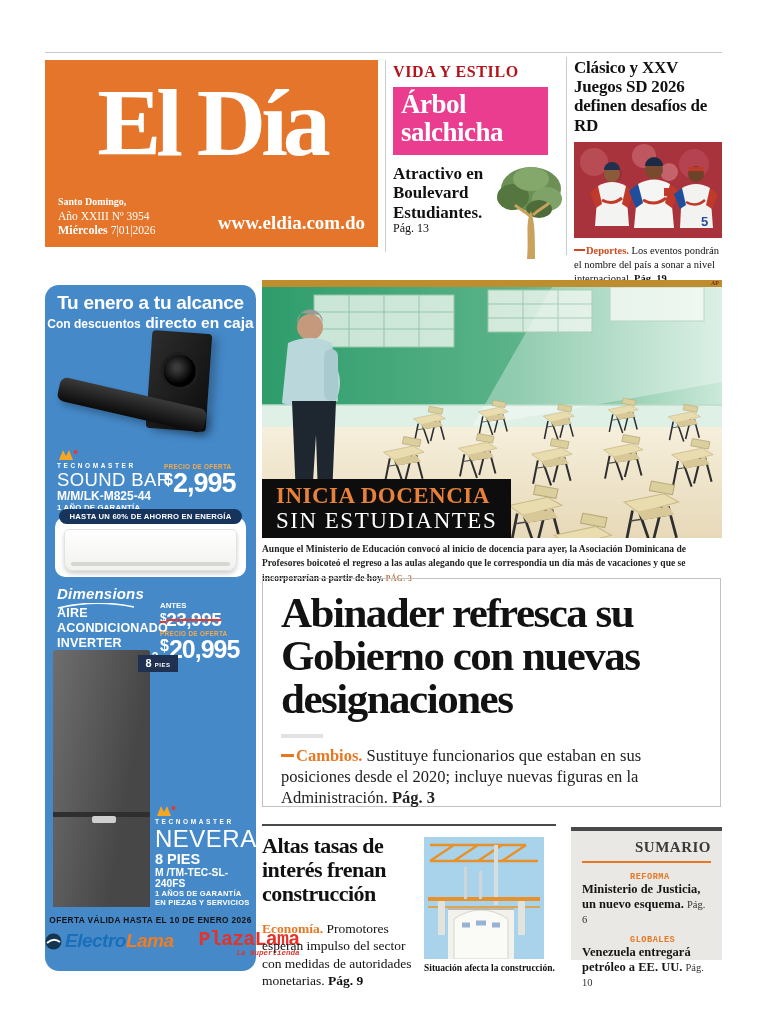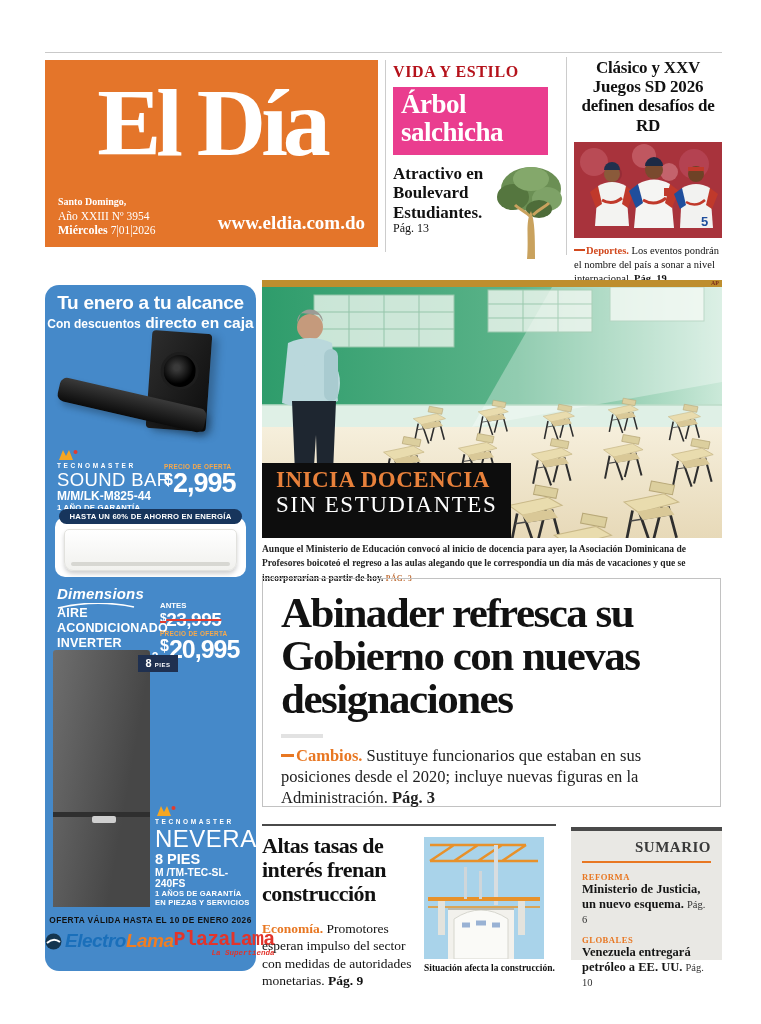--- a/index.html
+++ b/index.html
@@ -25,21 +25,21 @@
   .vida{left:393px;top:63px;width:168px;}
   .vida-kicker{color:#B5121B;font-weight:bold;font-size:16px;letter-spacing:.6px;}
   .vida-box{margin-top:6px;background:#EA3D8F;color:#fff;padding:4px 8px 8px;width:139px;
             font-size:27px;font-weight:bold;line-height:1.03;letter-spacing:-0.5px;}
   .vida-sum{margin-top:9px;font-weight:bold;font-size:17px;line-height:1.15;width:116px;}
   .vida-page{font-weight:normal;font-size:12px;}
   .tree{position:absolute;right:-6px;top:96px;}
 
   
   .clasico{left:574px;top:58px;width:148px;}
-  .clasico-h{font-size:17px;line-height:1.13;margin:0;font-weight:bold;letter-spacing:-0.2px;text-align:center;}
+  .clasico-h{font-size:17px;line-height:1.13;margin:0;font-weight:bold;letter-spacing:-0.2px;}
   .bb-photo{margin-top:7px;width:148px;height:96px;display:block;}
   .clasico-cap{margin-top:6px;font-size:10.5px;line-height:1.32;}
   .sec-orange{color:#D2491E;font-weight:bold;}
   .dash{display:inline-block;width:11px;height:2px;background:#D2491E;vertical-align:3px;margin-right:1px;}
   .pg{font-weight:bold;}
 
   
   .ad{left:45px;top:285px;width:211px;height:686px;background:#4589C9;border-radius:14px;color:#fff;
       font-family:"Liberation Sans","DejaVu Sans",sans-serif;overflow:hidden;}
   .ad-h1{position:absolute;top:7px;left:0;right:0;text-align:center;font-weight:bold;font-size:19px;letter-spacing:-0.3px;}
@@ -85,32 +85,32 @@
             text-align:center;font-weight:bold;line-height:17px;font-size:11px;}
   .fr-badge .u{font-size:6px;letter-spacing:.5px;}
   .p3{position:absolute;left:110px;top:518px;width:95px;}
   .p3 .pname{font-size:24px;letter-spacing:.5px;}
   .p3 .size{font-size:14.5px;font-weight:bold;}
   .p3 .pmodel{font-size:10.3px;}
   .p3 .pwar{font-size:7.6px;line-height:1.25;}
   .validity{left:45px;top:915px;width:211px;text-align:center;color:#111;
             font-family:"Liberation Sans",sans-serif;font-size:8.3px;font-weight:bold;letter-spacing:.4px;}
   .logos{left:45px;top:930px;width:213px;display:flex;justify-content:space-between;align-items:flex-start;
-         font-family:"Liberation Sans",sans-serif;}
+         font-family:"Liberation Sans",sans-serif;gap:25px;}
   .electro{display:flex;align-items:center;gap:3px;font-style:italic;font-weight:bold;font-size:19px;letter-spacing:-0.5px;}
   .el-a{color:#1A6FBA;} .el-b{color:#F07D22;}
   .plaza{text-align:right;line-height:1;font-family:Liberation Mono, monospace;}
   .plaza-main{color:#E2342B;font-weight:bold;font-size:20px;letter-spacing:-0.8px;}
   .plaza-tag{color:#E2342B;font-style:italic;font-weight:bold;font-size:7.5px;}
 
   
   .photo{left:262px;top:280px;width:460px;height:258px;overflow:hidden;}
   .gold-bar{position:absolute;top:0;left:0;right:0;height:7px;background:#BE8E2E;}
   .credit{position:absolute;top:0;right:3px;font-size:6px;font-weight:bold;color:#7B2D1D;line-height:7px;}
-  .label-box{position:absolute;left:0;bottom:0;background:#0D0D0D;padding:5px 14px 20px;line-height:1.08;}
+  .label-box{position:absolute;left:0;bottom:0;background:#0D0D0D;padding:5px 14px 4px;line-height:1.08;}
   .label1{color:#E8813B;font-weight:bold;font-size:23px;letter-spacing:.5px;}
   .label2{color:#fff;font-size:23px;letter-spacing:1.5px;}
   .edu-cap{left:262px;top:542px;width:460px;font-size:9.5px;font-weight:bold;line-height:1.5;color:#222;}
   .edu-pg{font-size:7.5px;color:#C0703A;font-weight:bold;letter-spacing:.5px;}
 
   
   .lead-box{left:262px;top:578px;width:459px;height:229px;border:1px solid #C2C2C2;box-sizing:border-box;padding:12px 18px 0;}
   .lead-h{font-size:43px;font-weight:bold;line-height:1.0;letter-spacing:-1.5px;color:#121212;margin:0;}
   .lead-tick{width:42px;height:4px;background:#E2E2E2;margin:14px 0 7px;}
   .deck{font-size:16.5px;line-height:1.28;color:#222;}
@@ -125,21 +125,21 @@
   .econ-deck .sec{color:#E87722;font-weight:bold;}
   .crane{left:424px;top:837px;width:120px;height:122px;display:block;}
   .crane-cap{left:424px;top:963px;width:140px;font-size:9.5px;font-weight:bold;}
 
   
   .sumario{left:571px;top:827px;width:151px;height:133px;background:#E9E8E4;border-top:4px solid #4A4A4A;
            box-sizing:border-box;padding:8px 11px;}
   .sum-title{font-size:15px;font-weight:bold;color:#3A3A3A;letter-spacing:.5px;
              border-bottom:2px solid #E87722;padding-bottom:5px;text-align:right;}
   .sum-item{margin-top:9px;}
-  .sum-kicker{font-family:Liberation Serif, serif;font-size:8.6px;font-weight:bold;color:#E87722;letter-spacing:.5px;}
+  .sum-kicker{font-family:Liberation Mono, monospace;font-size:8.6px;font-weight:bold;color:#E87722;letter-spacing:.5px;margin-left:48px;}
   .sum-text{font-size:12.5px;font-weight:bold;line-height:1.18;color:#151515;}
   .sum-page{font-weight:normal;font-size:10.5px;color:#333;}
 </style>
 </head>
 <body>
 
 <div id="page">
 
   <div class="abs topline"></div>
   <div class="abs vdiv1"></div>

